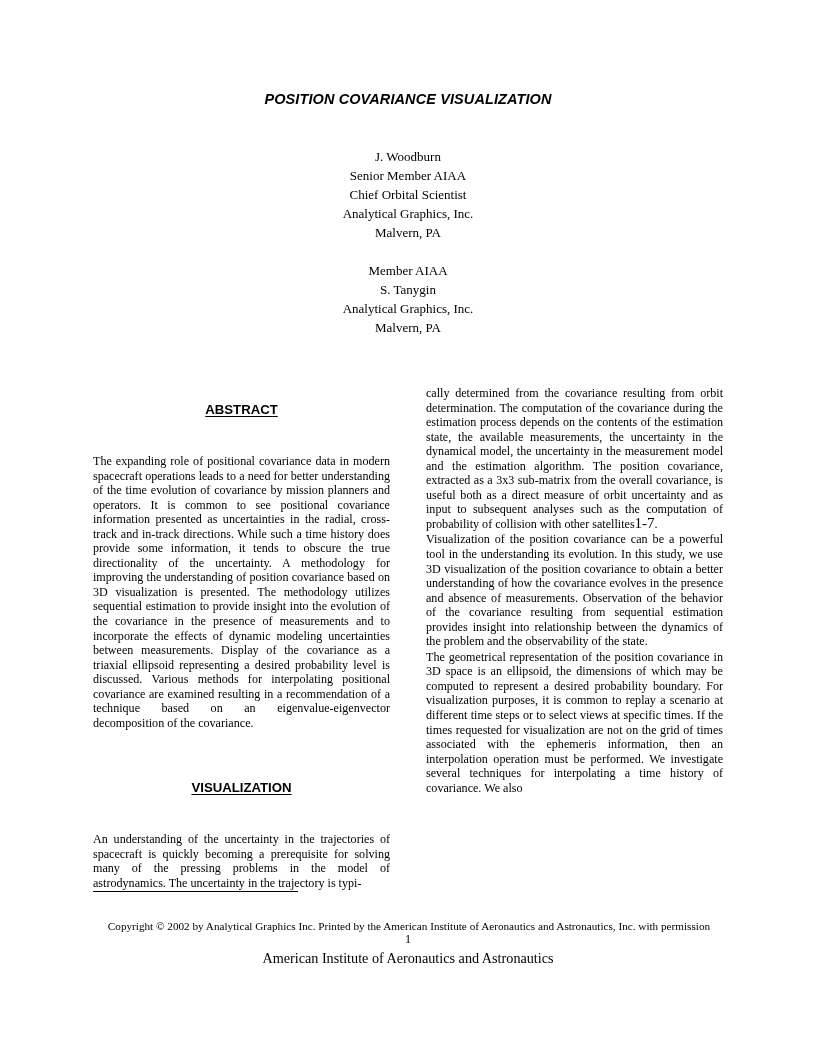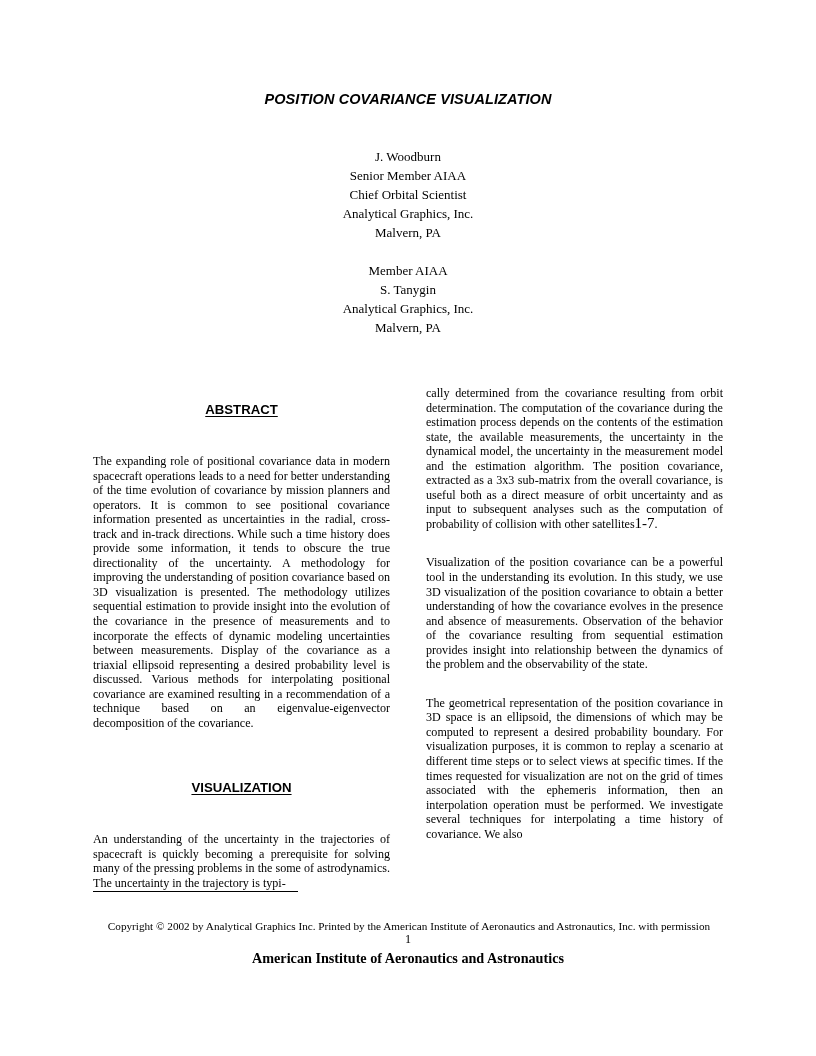--- a/index.html
+++ b/index.html
@@ -80,21 +80,21 @@
   }
 
   .para {
     font-size: 12.1px;
     line-height: 14.55px;
     text-align: justify;
     text-justify: inter-word;
     margin: 0;
     hyphens: none;
   }
-  .para + .para { margin-top: 24px; }
+  .para + .para { margin-top: 1px; }
 
   
   .gap-after-heading { height: 21px; }
   .gap-before-heading { height: 34px; }
 
   sup.cite {
     font-size: 15px;
     vertical-align: baseline;
     line-height: 0;
   }
@@ -129,21 +129,20 @@
     text-align: center;
     font-size: 12.2px;
   }
   .footer-org {
     position: absolute;
     left: 0;
     top: 950px;
     width: 816px;
     text-align: center;
     font-size: 14.2px;
-    font-weight: bold;
   }
 </style>
 </head>
 <body>
 
 <div class="page">
 
   <div class="doc-title">POSITION COVARIANCE VISUALIZATION</div>
 
   <div class="authors-block" id="author-block-1">
@@ -167,21 +166,21 @@
 
       <div class="section-heading">ABSTRACT</div>
       <div class="gap-after-heading"></div>
 
       <p class="para">The expanding role of positional covariance data in modern spacecraft operations leads to a need for better understanding of the time evolution of covariance by mission planners and operators.  It is common to see positional covariance information presented as uncertainties in the radial, cross-track and in-track directions. While such a time history does provide some information, it tends to obscure the true directionality of the uncertainty.  A methodology for improving the understanding of position covariance based on 3D visualization is presented.  The methodology utilizes sequential estimation to provide insight into the evolution of the covariance in the presence of measurements and to incorporate the effects of dynamic modeling uncertainties between measurements. Display of the covariance as a triaxial ellipsoid representing a desired probability level is discussed.  Various methods for interpolating positional covariance are examined resulting in a recommendation of a technique based on an eigenvalue-eigenvector decomposition of the covariance.</p>
 
       <div class="gap-before-heading"></div>
       <div class="section-heading">VISUALIZATION</div>
       <div class="gap-after-heading"></div>
 
-      <p class="para">An understanding of the uncertainty in the trajectories of spacecraft is quickly becoming a prerequisite for solving many of the pressing problems in the some of astrodynamics. The uncertainty in the trajectory is typi-</p>
+      <p class="para">An understanding of the uncertainty in the trajectories of spacecraft is quickly becoming a prerequisite for solving many of the pressing problems in the model of astrodynamics. The uncertainty in the trajectory is typi-</p>
     </div>
 
     <div class="col col-right">
 
       <p class="para"><span>cally determined from the covariance resulting from orbit determination.  The computation of the covariance during the estimation process depends on the contents of the estimation state, the available measurements, the uncertainty in the dynamical model, the uncertainty in the measurement model and the estimation algorithm.  The position covariance, extracted as a 3x3 sub-matrix from the overall covariance, is useful both as a direct measure of orbit uncertainty and as input to subsequent analyses such as the computation of probability of collision with other satellites</span><sup class="cite">1-7</sup><span>.</span></p>
 
       <p class="para">Visualization of the position covariance can be a powerful tool in the understanding its evolution. In this study, we use 3D visualization of the position covariance to obtain a better understanding of how the covariance evolves in the presence and absence of measurements.  Observation of the behavior of the covariance resulting from sequential estimation provides insight into relationship between the dynamics of the problem and the observability of the state.</p>
 
       <p class="para">The geometrical representation of the position covariance in 3D space is an ellipsoid, the dimensions of which may be computed to represent a desired probability boundary. For visualization purposes, it is common to replay a scenario at different time steps or to select views at specific times.  If the times requested for visualization are not on the grid of times associated with the ephemeris information, then an interpolation operation must be performed. We investigate several techniques for interpolating a time history of covariance.  We also</p>
     </div>

